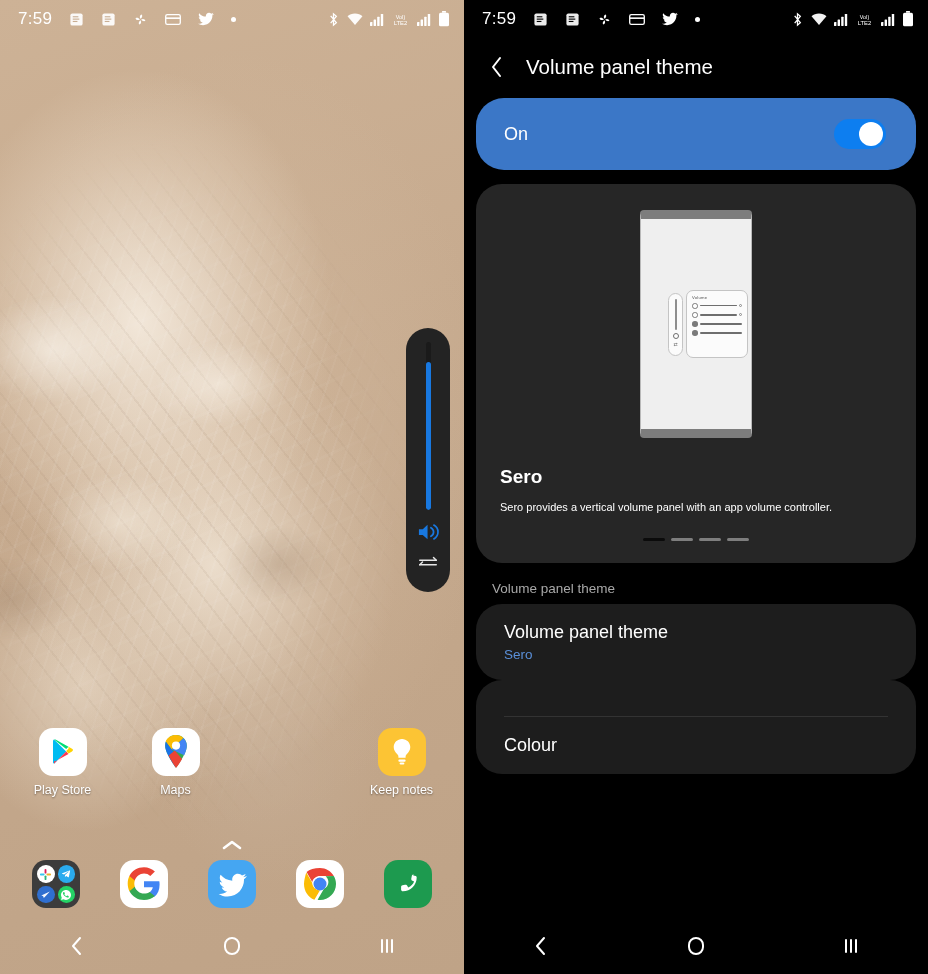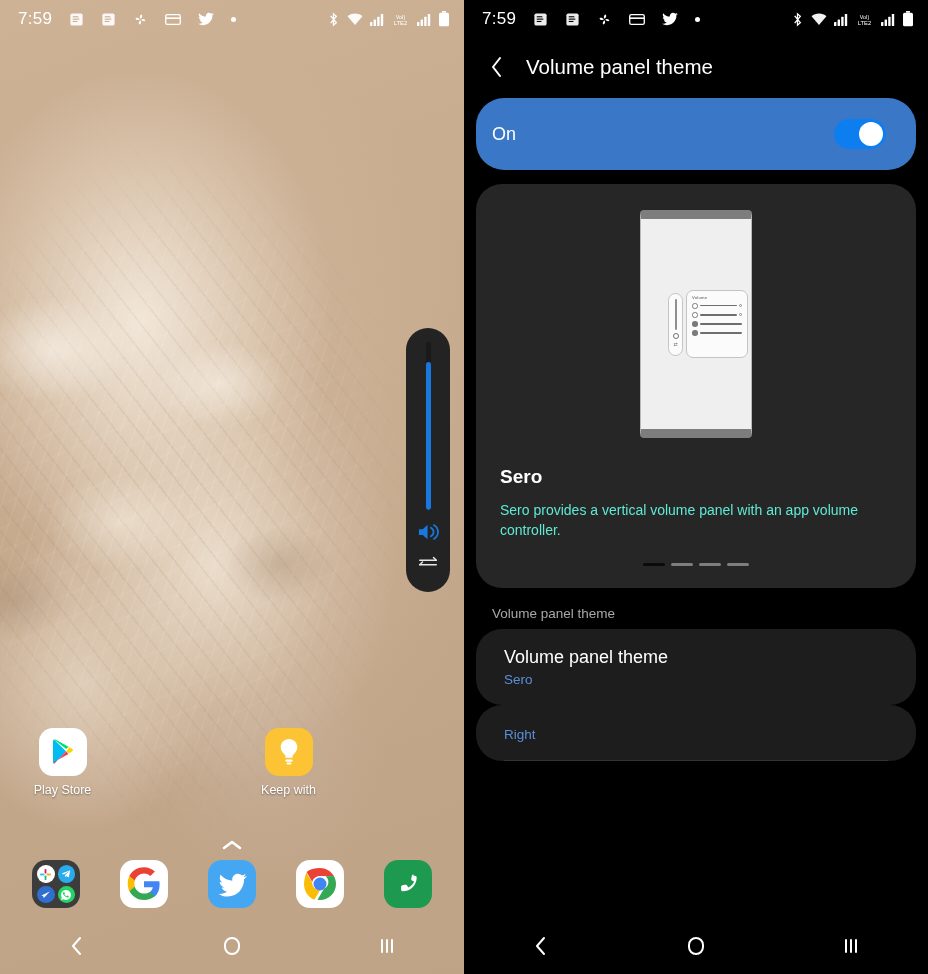--- a/index.html
+++ b/index.html
@@ -138,21 +138,21 @@
   }
   .hdr-title { font-size: 20.5px; color: #ffffff; font-weight: 400; }
   .back-chevron { width: 26px; height: 26px; display: flex; align-items: center; justify-content: center; }
 
   .toggle-card {
     margin: 4px 12px 0 12px;
     height: 72px;
     background: #3b77c7;
     border-radius: 28px;
     display: flex; align-items: center; justify-content: space-between;
-    padding: 0 30px 0 16px;
+    padding: 0 30px 0 28px;
   }
   .toggle-label { font-size: 18px; color: #ffffff; }
   .switch {
     width: 52px; height: 30px; border-radius: 16px;
     background: #0d7ef0; position: relative; flex: none;
   }
   .switch-knob {
     position: absolute; top: 3px; right: 3px;
     width: 24px; height: 24px; border-radius: 50%;
     background: #ffffff;
@@ -192,21 +192,21 @@
     padding: 4px 5px 3px 5px;
   }
   .mock-card-title { font-size: 4.2px; color: #555; margin-bottom: 3px; letter-spacing: .2px; }
   .mock-row { display: flex; align-items: center; gap: 2.5px; margin-bottom: 3.6px; }
   .mock-knob-o { width: 5.5px; height: 5.5px; border-radius: 50%; border: 1px solid #7a7a7a; background: #fff; flex: none; }
   .mock-knob-f { width: 5.5px; height: 5.5px; border-radius: 50%; background: #7a7a7a; flex: none; }
   .mock-line { height: 1.4px; background: #6e6e6e; border-radius: 1px; flex: 1; }
   .mock-end { width: 3px; height: 3px; border-radius: 50%; border: 1px solid #8a8a8a; flex: none; }
 
   .preview-name { font-size: 19px; color: #ffffff; font-weight: 700; margin-top: 28px; }
-  .preview-desc { font-size: 14px; color: #5eead4; line-height: 1.45; margin-top: 12px; }
+  .preview-desc { font-size: 11px; color: #ffffff; line-height: 1.45; margin-top: 12px; }
   .dots { display: flex; justify-content: center; gap: 6px; margin-top: 22px; }
   .dash { width: 22px; height: 3px; border-radius: 2px; background: #7e7e7e; }
   .dash.active { background: #0b0b0b; }
 
   .section-label {
     font-size: 13.5px; color: #a8a8a8;
     padding: 18px 24px 8px 28px;
   }
   .list-card {
     margin: 0 12px;
@@ -341,35 +341,50 @@
                 <path d="M1 0.6C1.5.3 2.2.3 2.9.7l12.6 7-2.3 2.4L1 0.6z" fill="#00de76"></path>
                 <path d="M1 24.8l12.2-12.2 2.3 2.4-12.6 7c-.7.4-1.4.4-1.9.1z" fill="#fc3a52"></path>
                 <path d="M15.5 7.7l3.5 2c1.3.7 1.3 2 0 2.7l-3.5 2-2.3-2.4 2.3-2.3z" fill="#ffd300"></path>
               </g>
             </svg>
           </div>
         </div>
         <span class="app-label">Play Store</span>
       </div>
 
+      <div class="app">
+        <div class="icon-box">
+          <div class="squircle" style="background:#ffffff">
+            <svg width="48" height="48" viewBox="0 0 48 48">
+              <path d="M24 7c-6 0-10.8 4.8-10.8 10.8 0 8 10.8 22 10.8 22s10.8-14 10.8-22C34.8 11.8 30 7 24 7z" fill="#34a853"></path>
+              <path d="M13.7 13.5c1.7-3.9 5.6-6.5 10.3-6.5 2.9 0 5.5 1.1 7.4 2.9L19.6 21.5l-5.9-8z" fill="#fbbc04"></path>
+              <path d="M31.4 9.9c2.1 2 3.4 4.8 3.4 7.9 0 2.6-1.1 6-2.6 9.4L19.6 21.5 31.4 9.9z" fill="#4285f4"></path>
+              <path d="M13.2 17.8c0-1.5.2-2.9.5-4.3l9 12.1C19 30.7 24 39.8 24 39.8S13.2 25.8 13.2 17.8z" fill="#1a73e8"></path>
+              <path d="M24 39.8s-4.3-5.6-7.4-12.2l6.3-5.1L30 31c-2.9 5.3-6 8.8-6 8.8z" fill="#ea4335"></path>
+              <circle cx="24" cy="17.6" r="4.1" fill="#ffffff"></circle>
+            </svg>
+          </div>
+        </div>
+        <span class="app-label">Maps</span>
+      </div>
 
       <div class="app"></div>
 
       <div class="app">
         <div class="icon-box">
           <div class="squircle" style="background:#fcc434">
             <svg width="48" height="48" viewBox="0 0 48 48">
               <path d="M24 11c-4.6 0-8.3 3.6-8.3 8.1 0 3 1.7 5.5 3.6 7.2.7.6 1.1 1.4 1.1 2.3v1.1h7.2v-1.1c0-.9.4-1.7 1.1-2.3 1.9-1.7 3.6-4.2 3.6-7.2 0-4.5-3.7-8.1-8.3-8.1z" fill="#ffffff"></path>
               <rect x="20.8" y="30.4" width="6.4" height="1.9" fill="#fcc434"></rect>
               <rect x="20.4" y="31.6" width="7.2" height="2.1" rx="1" fill="#ffffff"></rect>
               <rect x="21.6" y="34.4" width="4.8" height="2.2" rx="1.1" fill="#ffffff"></rect>
             </svg>
           </div>
         </div>
-        <span class="app-label">Keep with</span>
+        <span class="app-label">Keep notes</span>
       </div>
     </div>
 
     <div class="dock-arrow">
       <svg width="24" height="14" viewBox="0 0 24 14" fill="none" stroke="#ffffff" stroke-width="2.6" stroke-linecap="round" stroke-linejoin="round">
           <path d="M4 10l8-6 8 6"></path>
         </svg>
     </div>
 
     <div class="dock">
@@ -609,23 +624,25 @@
     <div class="section-label">Volume panel theme</div>
     <div class="list-card">
       <div class="list-item">
         <div class="li-title">Volume panel theme</div>
         <div class="li-sub">Sero</div>
       </div>
     </div>
 
     <div class="list-card">
       <div class="list-item">
-        <div class="li-sub">Right</div>
       </div>
       <div class="li-divider"></div>
+      <div class="list-item">
+        <div class="li-title">Colour</div>
+      </div>
     </div>
 
     <div class="navbar dark-nav">
       <div class="nav-btn">
         <svg width="18" height="24" viewBox="0 0 18 24" fill="none" stroke="#ffffff" stroke-width="2" stroke-linecap="round" stroke-linejoin="round">
             <path d="M12 4L5 12l7 8"></path>
           </svg>
       </div>
       <div class="nav-btn">
         <svg width="22" height="24" viewBox="0 0 22 24" fill="none" stroke="#ffffff" stroke-width="2">

